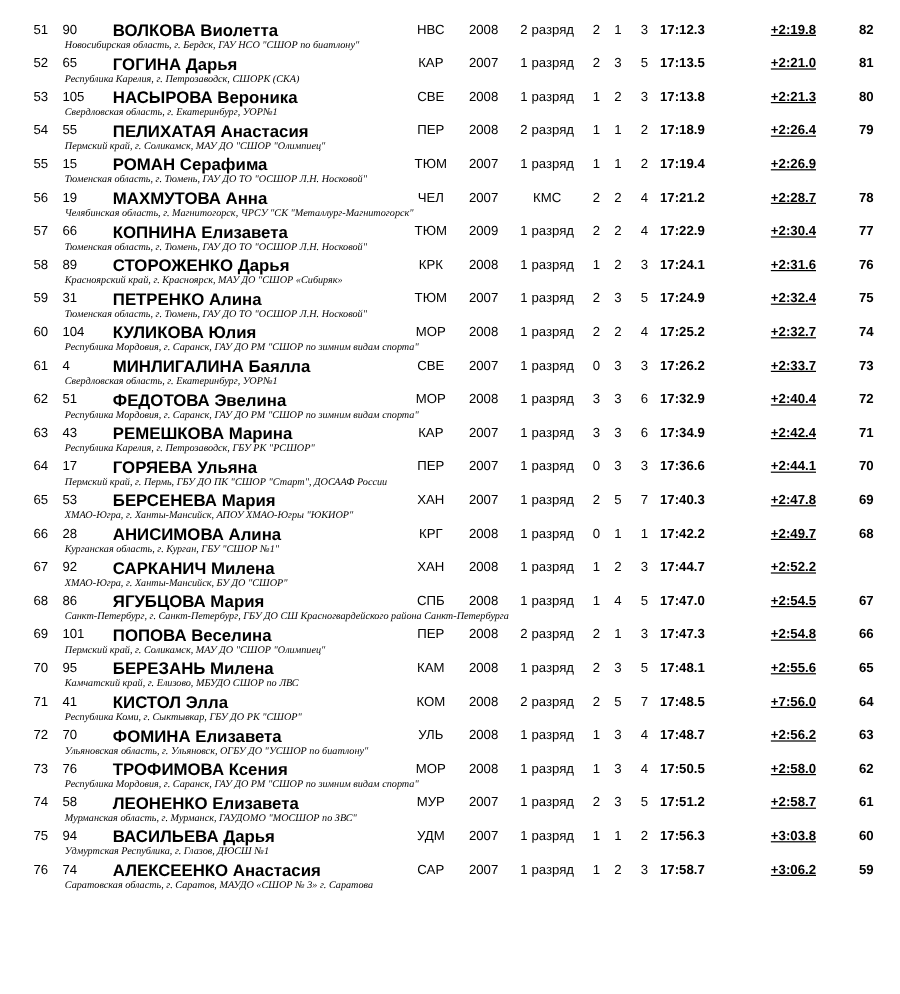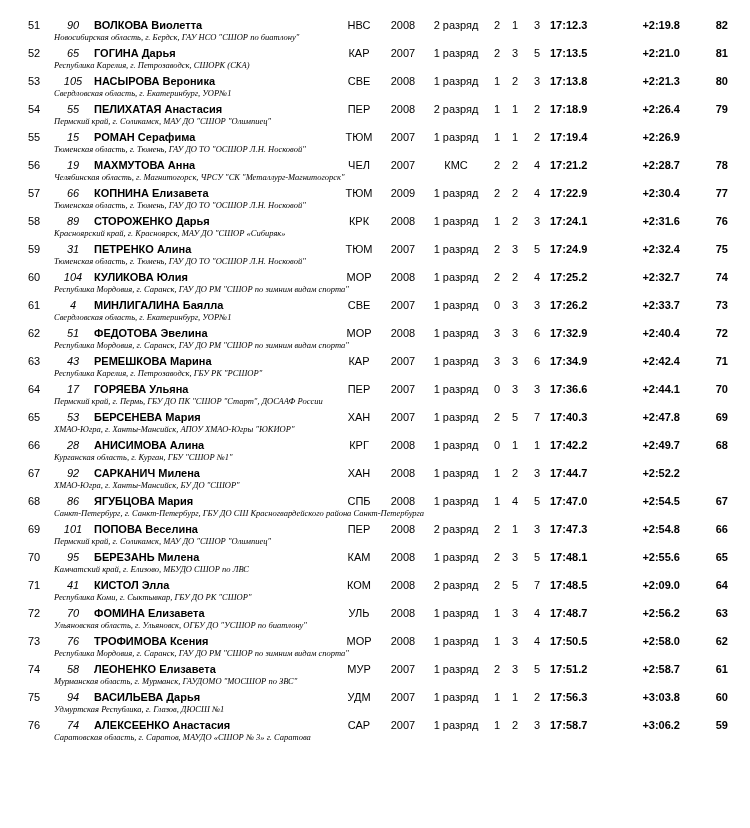--- a/index.html
+++ b/index.html
@@ -24,41 +24,41 @@
     border-collapse: collapse;
     width: 750px;
     table-layout: fixed;
   }
   table.results td {
     padding: 0;
     vertical-align: top;
   }
   
   .c-rank   { width: 36px;  text-align: center; }
-  .c-bib    { width: 42px;  text-align: center; font-style: italic; }
+  .c-bib    { width: 42px;  text-align: left; }
   .c-name   { width: 242px; text-align: left; }
   .c-reg    { width: 46px;  text-align: center; margin-top: 21px; }
   .c-year   { width: 42px;  text-align: center; }
   .c-rating { width: 64px;  text-align: center; }
   .c-p1     { width: 18px;  text-align: center; }
   .c-p2     { width: 18px;  text-align: center; }
   .c-ptot   { width: 26px;  text-align: center; }
   .c-time   { width: 60px;  text-align: left; padding-right: 10px !important; }
-  .c-diff   { width: 60px;  text-align: right; padding-right: 12px !important; }
+  .c-diff   { width: 60px;  text-align: right; padding-right: 12px !important; text-decoration: underline; }
   .c-pts    { width: 36px;  text-align: right; padding-right: 10px !important; }
   .c-rk     { width: 34px;  text-align: right; padding-right: 12px !important; }
 
   .row-main td {
     font-size: 11px;
     line-height: 13px;
     padding-top: 3px !important;
   }
   .row-main .c-name {
     font-weight: bold;
-    font-size: 11px;
+    font-size: 14px;
   }
   .row-main .c-time,
   .row-main .c-diff,
   .row-main .c-pts,
   .row-main .c-rk {
     font-weight: bold;
   }
   .row-main .c-rank,
   .row-main .c-bib,
   .row-main .c-reg,
@@ -474,21 +474,21 @@
           <td class="c-rank">71</td>
           <td class="c-bib">41</td>
           <td class="c-name">КИСТОЛ Элла</td>
           <td class="c-reg">КОМ</td>
           <td class="c-year">2008</td>
           <td class="c-rating">2 разряд</td>
           <td class="c-p1">2</td>
           <td class="c-p2">5</td>
           <td class="c-ptot">7</td>
           <td class="c-time">17:48.5</td>
-          <td class="c-diff">+2:09.0</td>
+          <td class="c-diff">+7:56.0</td>
           <td class="c-pts">64</td>
           <td class="c-rk">1р</td>
         </tr>
         <tr class="row-sub">
           <td></td>
           <td class="club" colspan="12">Республика Коми, г. Сыктывкар, ГБУ ДО РК "СШОР"</td>
         </tr>
         <tr class="row-main">
           <td class="c-rank">72</td>
           <td class="c-bib">70</td>

